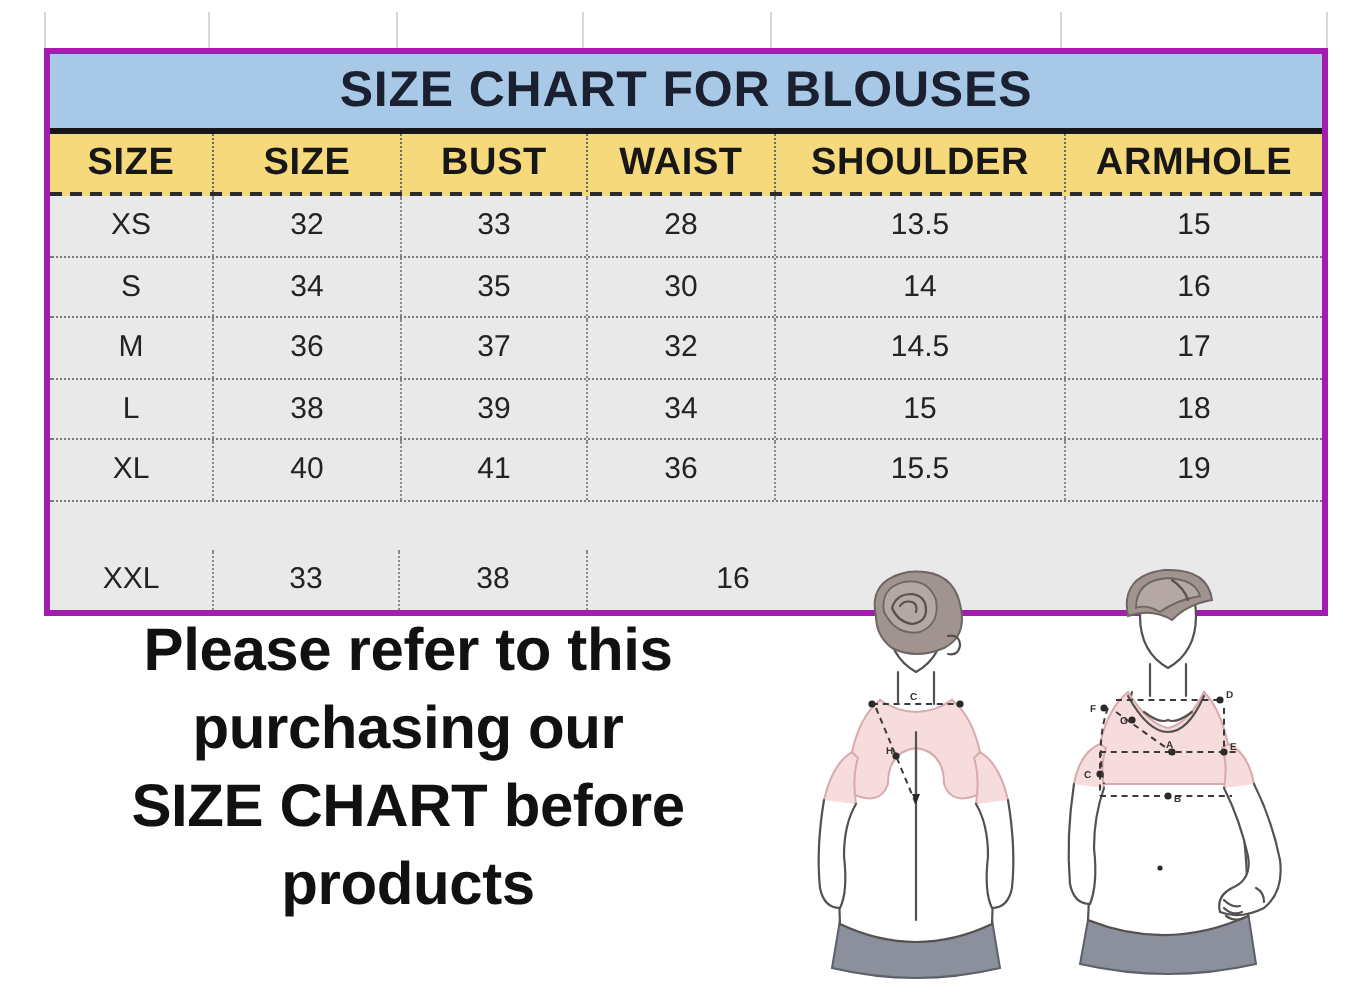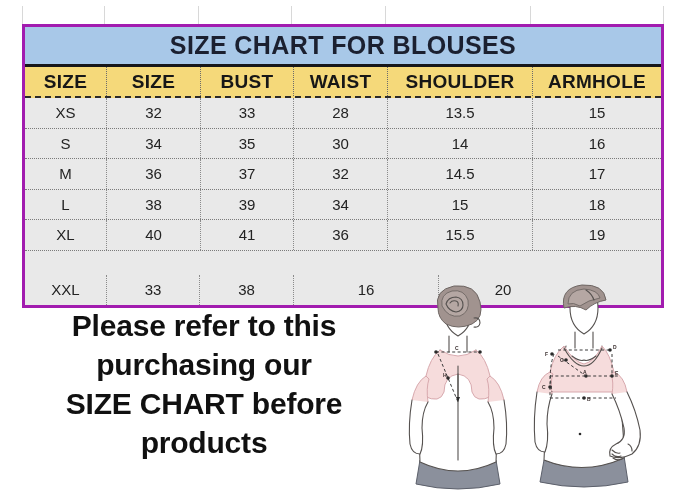--- a/index.html
+++ b/index.html
@@ -163,21 +163,20 @@
       <div class="cell c2">41</div>
       <div class="cell c3">36</div>
       <div class="cell c4">15.5</div>
       <div class="cell c5">19</div>
     </div>
     <div class="drow">
       <div class="cell c0">XXL</div>
       <div class="cell c2">33</div>
       <div class="cell c3">38</div>
       <div class="cell c4">16</div>
-      <div class="cell c5">20</div>
     </div>
   </div>
 </div>
 
 <div class="caption">
   <span>Please refer to this</span>
   <span>purchasing our</span>
   <span>SIZE CHART before</span>
   <span>products</span>
 </div>

